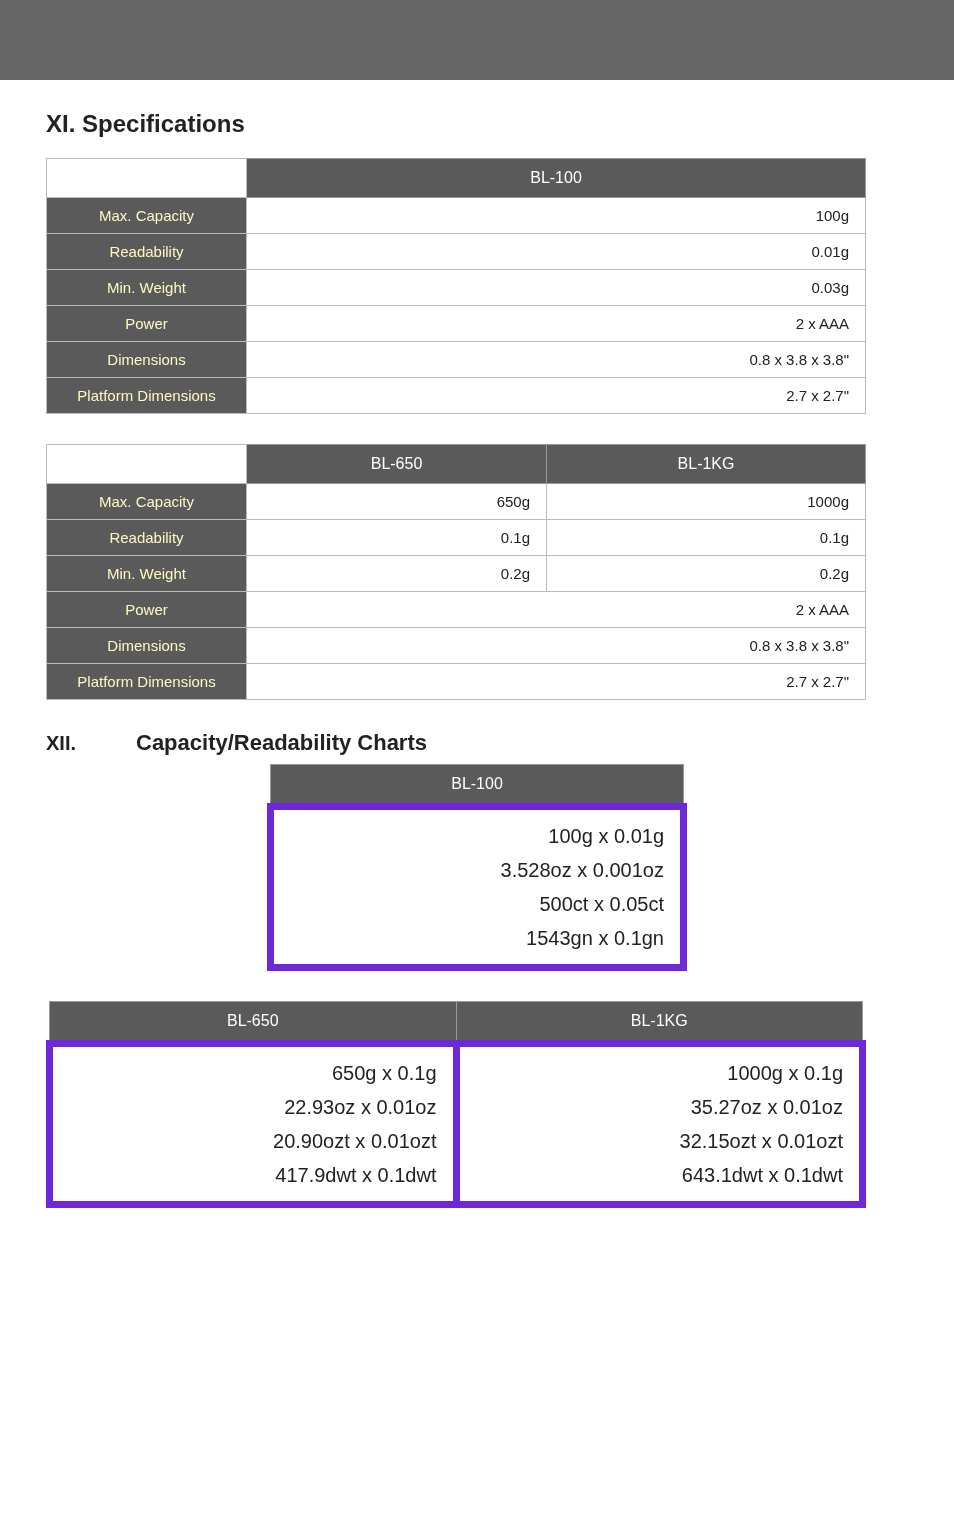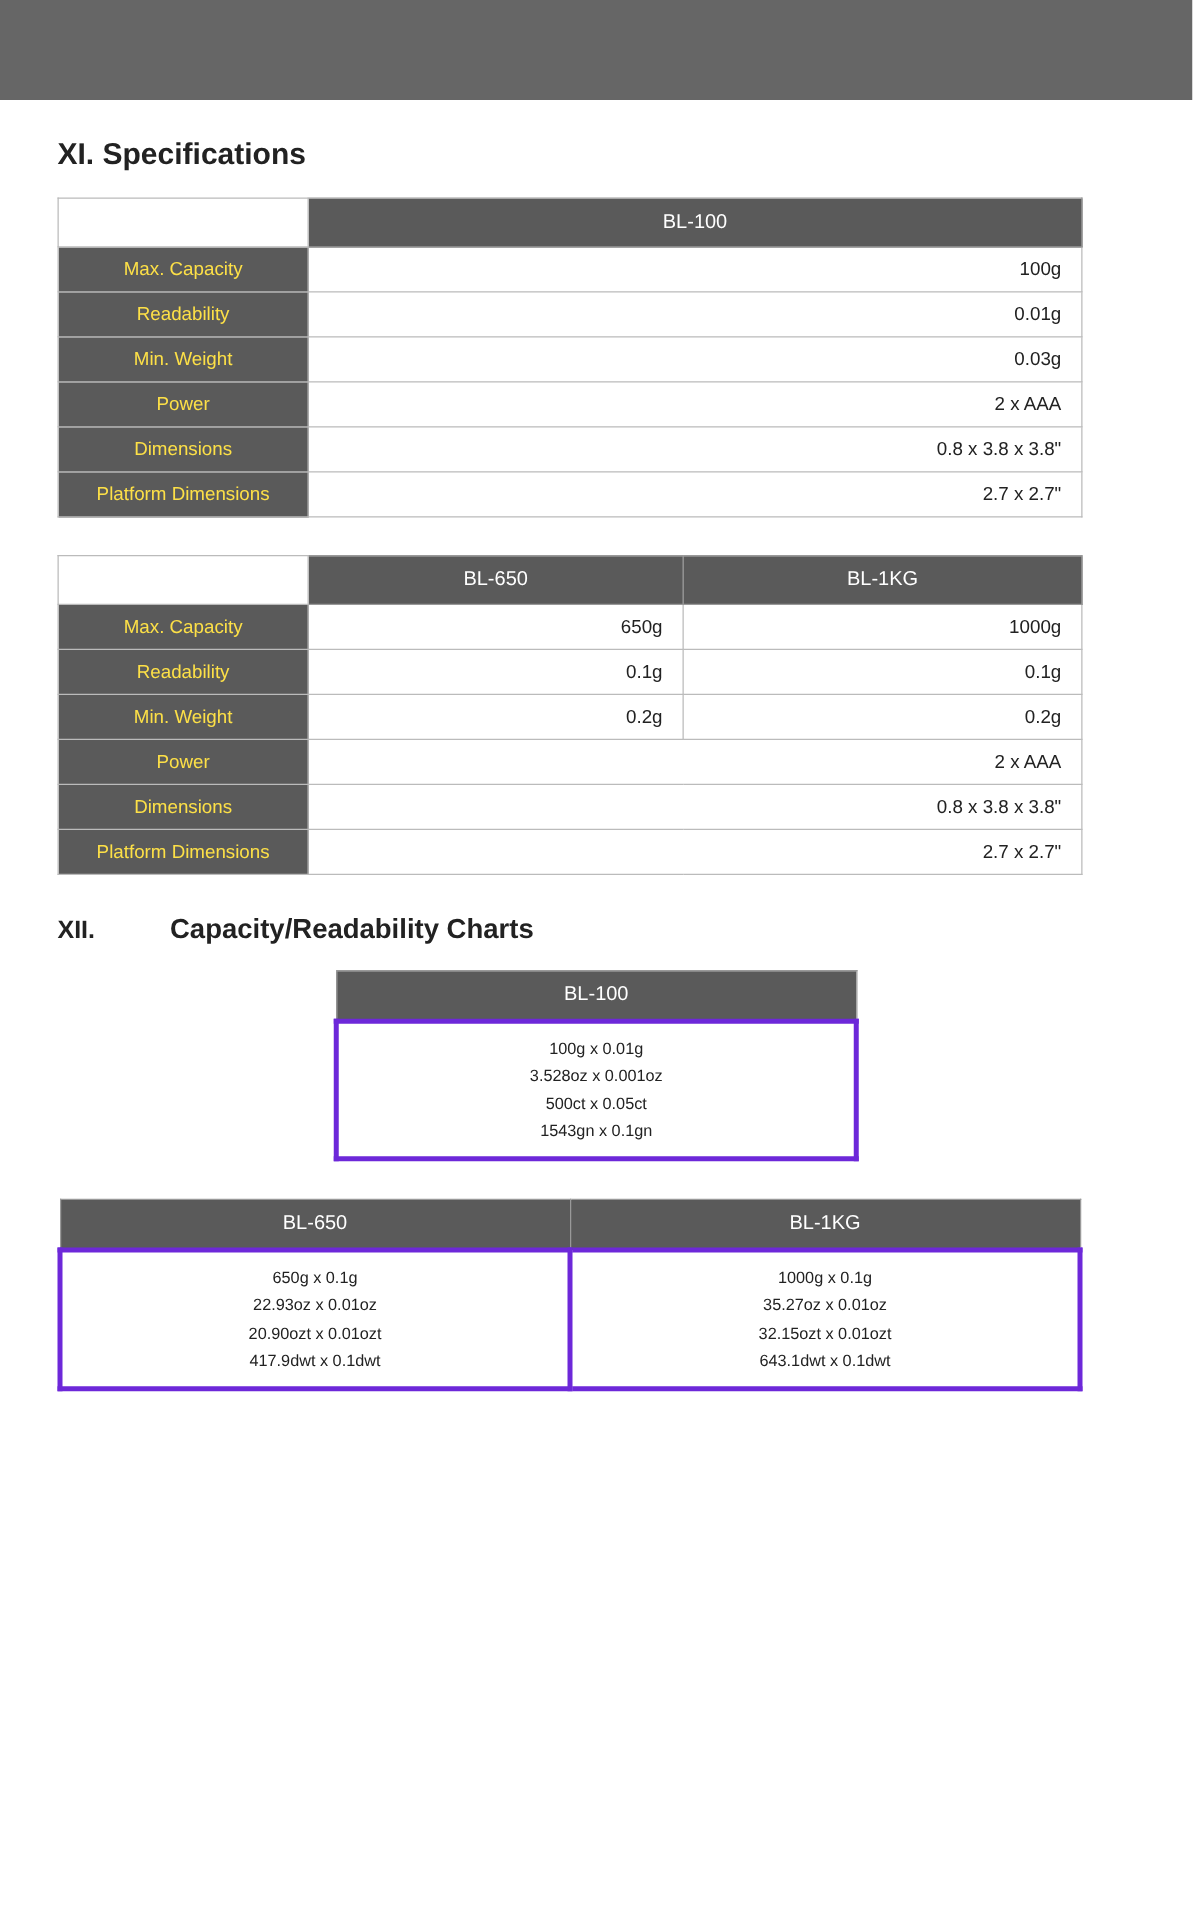--- a/index.html
+++ b/index.html
@@ -46,21 +46,21 @@
 
     .spec-table td {
       border: 1px solid #bbb;
       padding: 9px 16px;
       font-size: 15px;
       text-align: right;
     }
 
     .spec-table td.row-label {
       background: #5a5a5a;
-      color: #fde047;
+      color: #fef9c3;
       text-align: center;
       width: 200px;
     }
 
     .cap-table {
       border-collapse: collapse;
       margin-bottom: 30px;
       width: 820px;
     }
 
@@ -68,37 +68,37 @@
       background: #5a5a5a;
       color: #fff;
       text-align: center;
       padding: 10px 16px;
       font-size: 16px;
       font-weight: normal;
       border: 1px solid #999;
     }
 
     .cap-table td {
-      border: 4px solid #6d28d9;
+      border: 7px solid #6d28d9;
       padding: 9px 16px;
-      font-size: 13px;
-      text-align: center;
+      font-size: 20px;
+      text-align: right;
       vertical-align: top;
       line-height: 1.7;
     }
 
     .section-gap {
       margin-bottom: 30px;
     }
 
     .section-title-row {
       display: flex;
       gap: 30px;
       align-items: baseline;
-      margin-bottom: 20px;
+      margin-bottom: 8px;
     }
 
     .section-num {
       font-size: 20px;
       font-weight: bold;
       min-width: 60px;
     }
 
     .section-label {
       font-size: 22px;

